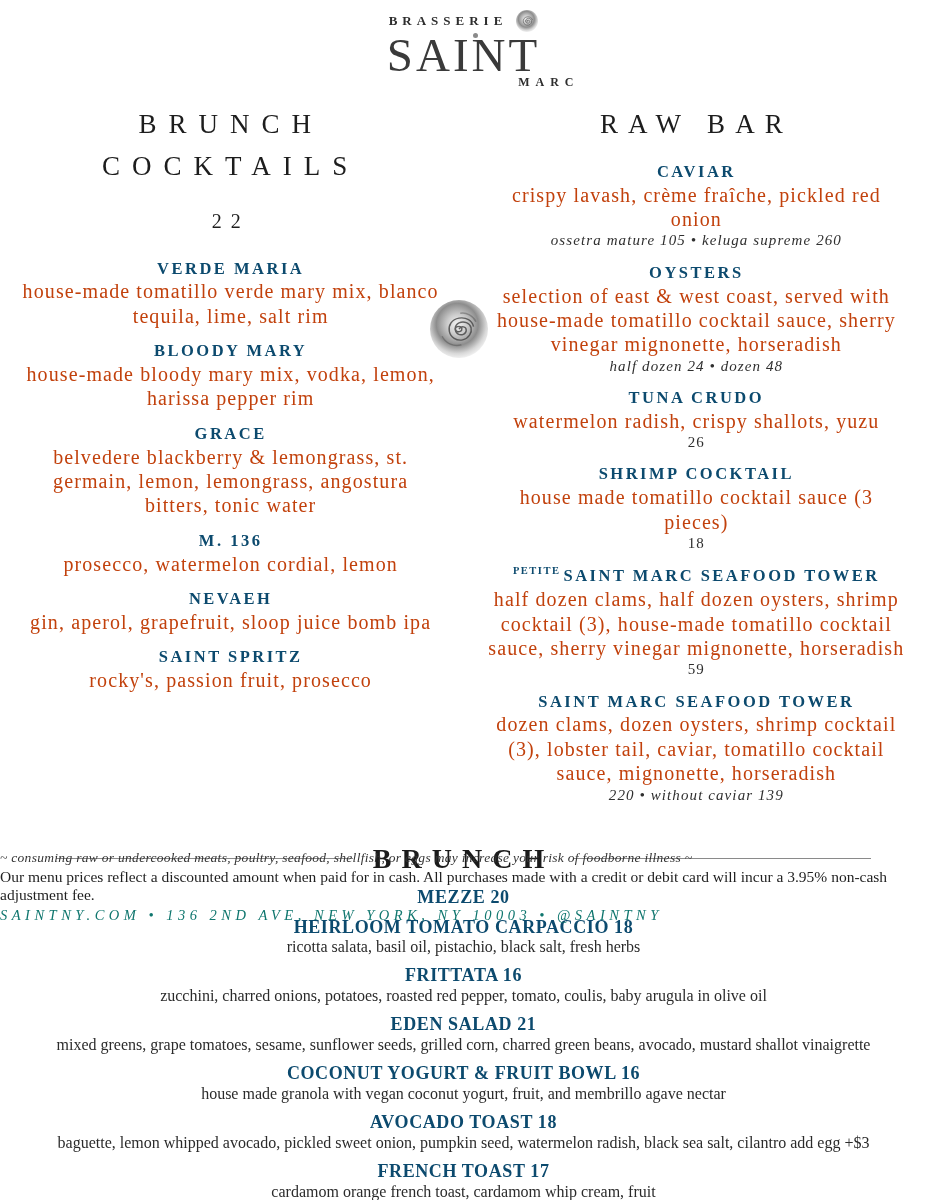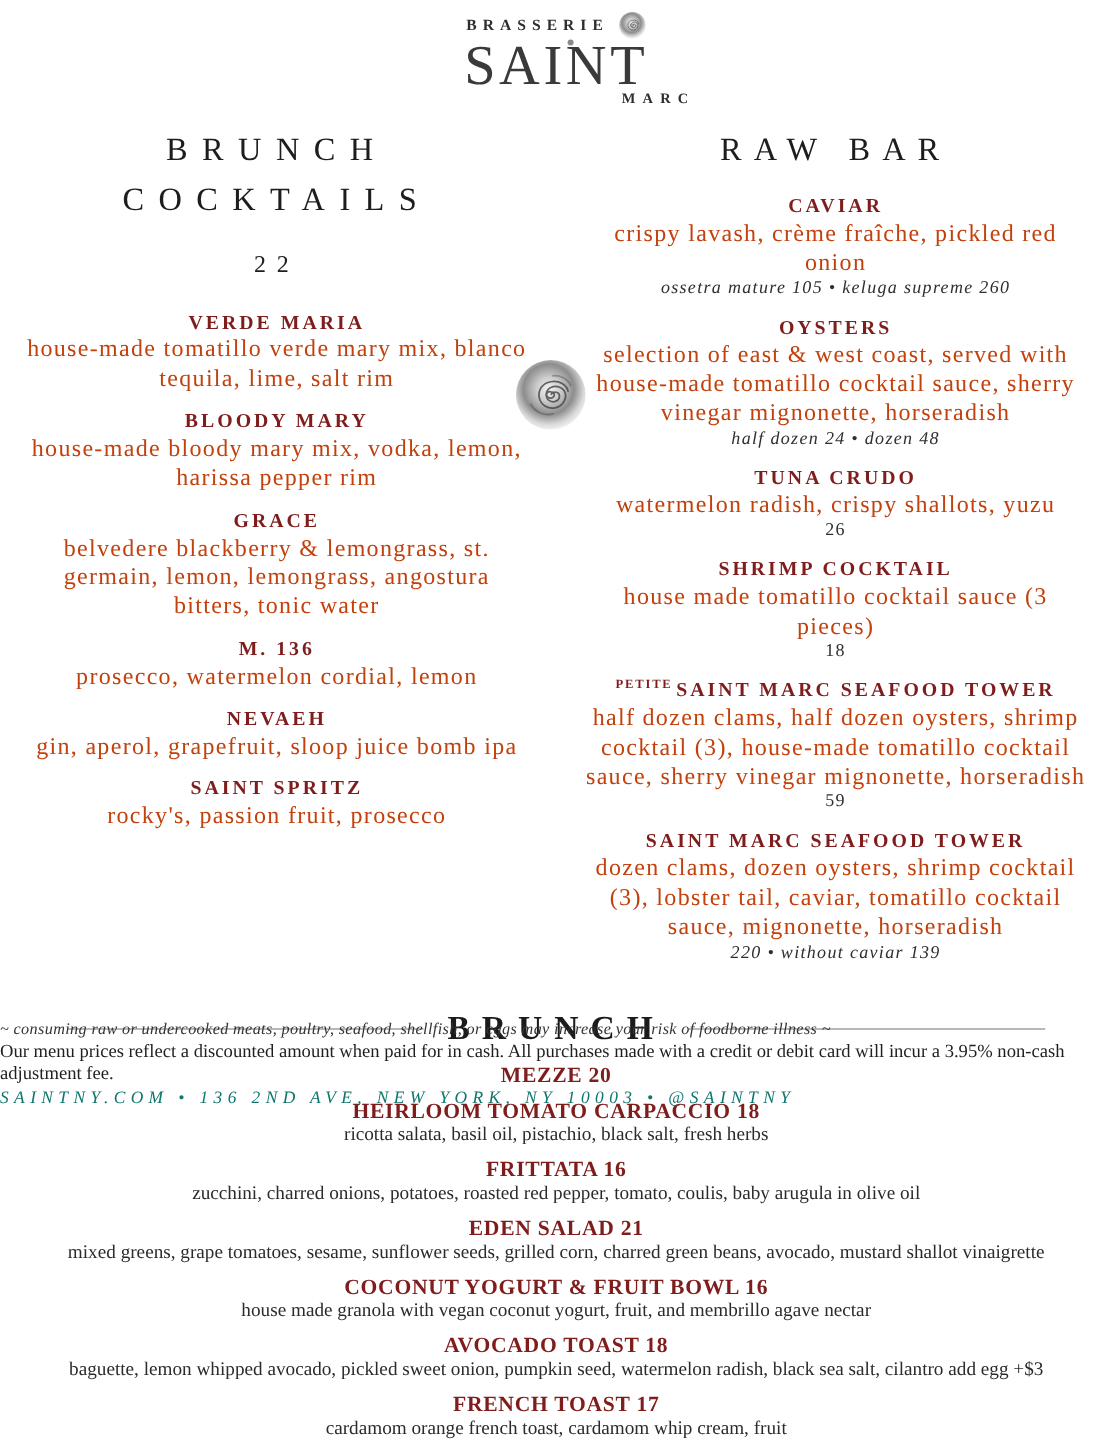--- a/index.html
+++ b/index.html
@@ -31,21 +31,21 @@
 
   
   .columns { display:flex; justify-content:space-between; padding:14px 20px 0 20px; }
   .col { width:47.5%; text-align:center; }
 
   .col-title { font-size:27px; letter-spacing:12px; color:#1d1d1d; line-height:1.55; font-weight:normal; }
   .col-price { font-size:20px; letter-spacing:9px; color:#1d1d1d; margin:22px 0 26px 0; }
   .col-right .col-title { margin-bottom:16px; letter-spacing:10px; }
 
   .item { margin-bottom:13px; }
-  .item-name { font-size:16.5px; font-weight:bold; letter-spacing:2.5px; color:#7f1d1d; line-height:1.2; }
+  .item-name { font-size:16.5px; font-weight:bold; letter-spacing:2.5px; color:#0c4a6e; line-height:1.2; }
   .petite { font-size:10.5px; font-weight:bold; letter-spacing:1.5px; vertical-align:7px; margin-right:3px; }
   .top .item-desc { font-size:20px; letter-spacing:1.1px; color:#c2410c; line-height:1.22; margin-top:1px; }
   .top .item-price { font-size:15px; letter-spacing:1.1px; color:#2f2f2f; line-height:1.22; }
   .item-price.italic { font-style:italic; }
 
   
   .brunch-header { display:flex; align-items:center; gap:20px; margin:26px 56px 12px 56px; }
   .rule { flex:1; height:1px; background:#8a8a8a; }
   .brunch-title { font-size:28px; font-weight:bold; letter-spacing:10px; color:#1b1b1b; white-space:nowrap; }
 

